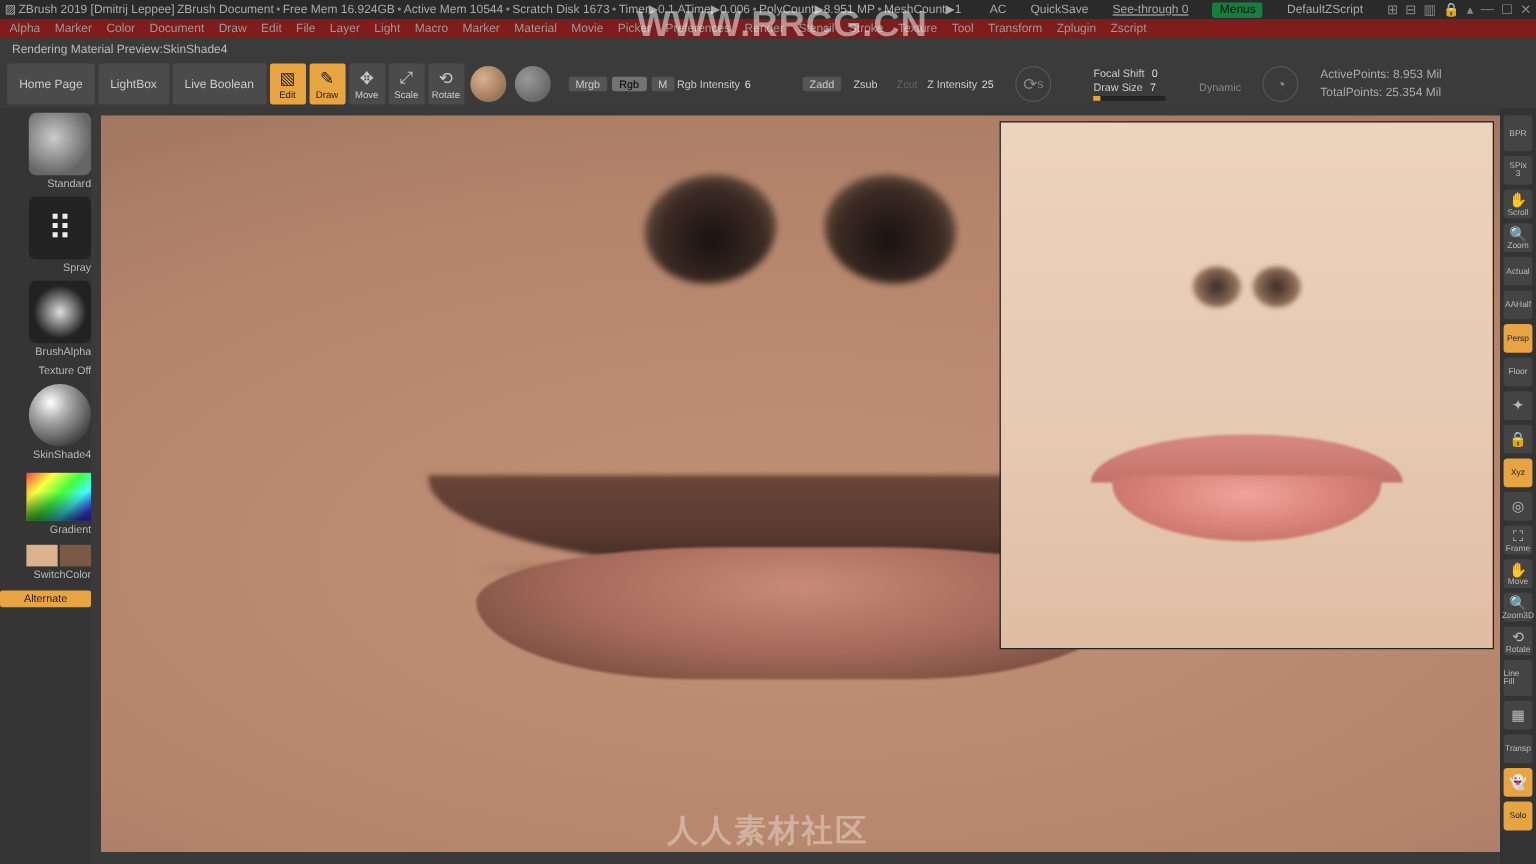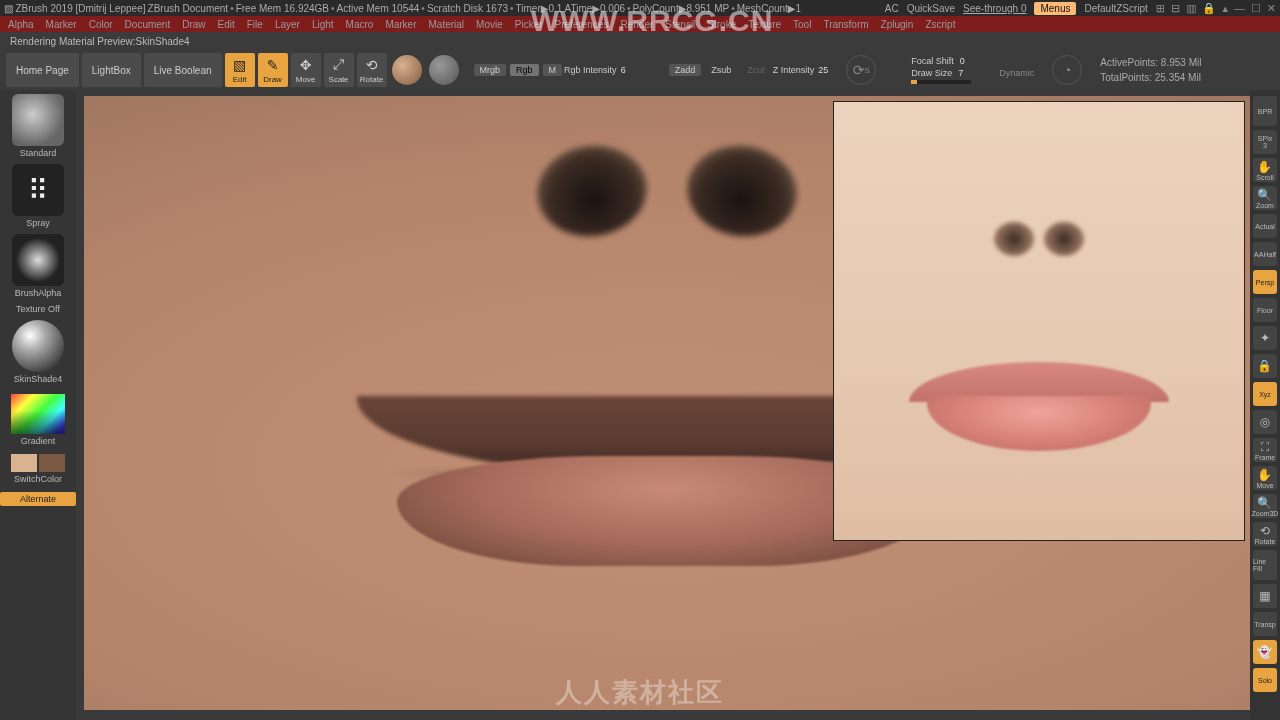--- a/index.html
+++ b/index.html
@@ -1,19 +1,19 @@
 <!DOCTYPE html>
 <html><head>
 <meta charset="utf-8">
 <style>
 * { margin:0; padding:0; box-sizing:border-box; font-family:Tahoma,Arial,sans-serif; }
 body { width:1280px; height:720px; background:#3b3b3b; color:#ccc; font-size:10px; overflow:hidden; position:relative; }
 .titlebar { height:16px; background:#2a2a2a; display:flex; align-items:center; padding:0 4px; font-size:10px; color:#aaa; }
 .titlebar .left { flex:1; display:flex; gap:2px; align-items:center; }
-.titlebar .right { display:flex; gap:8px; align-items:center; }
+.titlebar .right { display:flex; gap:20px; align-items:center; }
 .titlebar span { white-space:nowrap; }
 .tri { color:#888; }
 .menubar { height:16px; background:#7f1d1d; display:flex; gap:12px; padding:0 8px; font-size:10px; color:#9a9a9a; align-items:center; }
 .menubar .mi { cursor:pointer; }
 .statusline { height:18px; background:#3b3b3b; display:flex; align-items:center; padding-left:10px; font-size:10px; color:#bbb; }
 .toolbar { height:40px; background:#3b3b3b; display:flex; align-items:center; gap:3px; padding:0 6px; position:relative; }
 .tb-btn { height:34px; padding:0 10px; background:#4b4b4b; color:#ccc; display:flex; align-items:center; justify-content:center; font-size:10px; border-radius:2px; }
 .tb-btn.small { width:30px; height:34px; padding:0; flex-direction:column; font-size:8px; gap:2px; }
 .tb-btn.active { background:#e8a440; color:#222; }
 .tb-btn .ico { font-size:14px; }
@@ -24,21 +24,21 @@
 .chip { background:#555; padding:1px 6px; border-radius:2px; font-size:9px; }
 .chip.orange { background:#737373; color:#000; }
 .val { color:#ddd; }
 .sliderbox { display:flex; flex-direction:column; gap:2px; font-size:9px; margin-left:32px; }
 .sliderbox .lbl { display:flex; gap:6px; }
 .sliderbar { width:60px; height:4px; background:#222; position:relative; }
 .sliderbar .fill { position:absolute; left:0; top:0; height:100%; background:#e8a440; }
 .knob-icon { width:30px; height:30px; border:1px solid #555; border-radius:50%; margin-left:15px; display:flex; align-items:center; justify-content:center; font-size:14px; color:#888; }
 .pts { display:flex; flex-direction:column; gap:4px; margin-left:15px; font-size:10px; color:#aaa; }
 .main { display:flex; height:630px; position:relative; }
-.leftpanel { width:76px; background:#353535; display:flex; flex-direction:column; align-items:center; padding-top:4px; gap:2px; }
+.leftpanel { width:76px; background:#353535; display:flex; flex-direction:column; align-items:flex-end; padding-top:4px; gap:2px; }
 .thumb { width:52px; height:52px; border-radius:6px; display:flex; align-items:center; justify-content:center; font-size:28px; }
 .brush-std { background:radial-gradient(circle at 40% 40%, #ccc, #666 70%); }
 .brush-spray { background:#222; color:#eee; }
 .brush-alpha { background:radial-gradient(circle at 50% 50%, #ddd 0%, #222 60%); }
 .mat-sphere { width:52px; height:52px; border-radius:50%; background:radial-gradient(circle at 35% 30%, #fff, #aaa 30%, #444 75%); }
 .lp-label { font-size:9px; color:#b8b8b8; margin-bottom:4px; }
 .picker { width:54px; height:40px; background:linear-gradient(135deg,#ff4040 0%, #ffff40 25%, #40ff40 50%, #40ffff 70%, #4040ff 90%); position:relative; margin-top:4px; }
 .picker::before { content:""; position:absolute; inset:0; background:linear-gradient(to bottom, rgba(255,255,255,0) 0%, rgba(255,255,255,0) 40%, rgba(0,0,0,.6) 100%); }
 .swatches { display:flex; gap:2px; margin-top:2px; }
 .sw { width:26px; height:18px; }
@@ -64,21 +64,21 @@
 .refimg .rnostril.l { left:45px; }
 .refimg .rnostril.r { right:45px; }
 .refimg .rlips { position:absolute; top:260px; left:50%; transform:translateX(-50%); width:260px; height:100px; }
 .refimg .rup { position:absolute; top:0; left:0; right:0; height:40px; background:linear-gradient(to bottom,#d98a80,#c27268); border-radius:130px 130px 0 0 / 40px 40px 0 0; filter:blur(1px); }
 .refimg .rlo { position:absolute; top:34px; left:18px; right:18px; height:55px; background:radial-gradient(ellipse at 50% 30%, #f0a49a 0%, #d88278 50%, #b8685e 100%); border-radius:0 0 130px 130px / 0 0 55px 55px; filter:blur(1px); }
 .rightpanel { width:30px; background:#333; display:flex; flex-direction:column; align-items:center; gap:4px; padding-top:6px; }
 .rp-btn { width:24px; height:24px; background:#444; display:flex; flex-direction:column; align-items:center; justify-content:center; font-size:12px; border-radius:3px; color:#bbb; }
 .rp-btn .tiny { font-size:7px; }
 .rp-btn.orange { background:#e8a440; color:#222; }
 .rp-btn.tall { height:30px; }
-.menus-pill { background:#fdba74; color:#111; padding:1px 6px; border-radius:2px; }
+.menus-pill { background:#15803d; color:#111; padding:1px 6px; border-radius:2px; }
 .win-icons { display:flex; gap:6px; font-size:11px; color:#888; }
 .win-icons span { cursor:pointer; }
 .overlay-wm { position:fixed; top:4px; left:50%; transform:translateX(-50%); font-size:30px; font-weight:bold; color:rgba(255,255,255,.5); letter-spacing:1px; pointer-events:none;margin-left:12px; }
 .overlay-wm2 { position:fixed; bottom:10px; left:50%; transform:translateX(-50%); font-size:26px; font-weight:bold; color:rgba(255,255,255,.35); pointer-events:none; letter-spacing:2px; }
 </style>
 </head>
 <body>
 
 <div class="titlebar">
   <div class="left">

